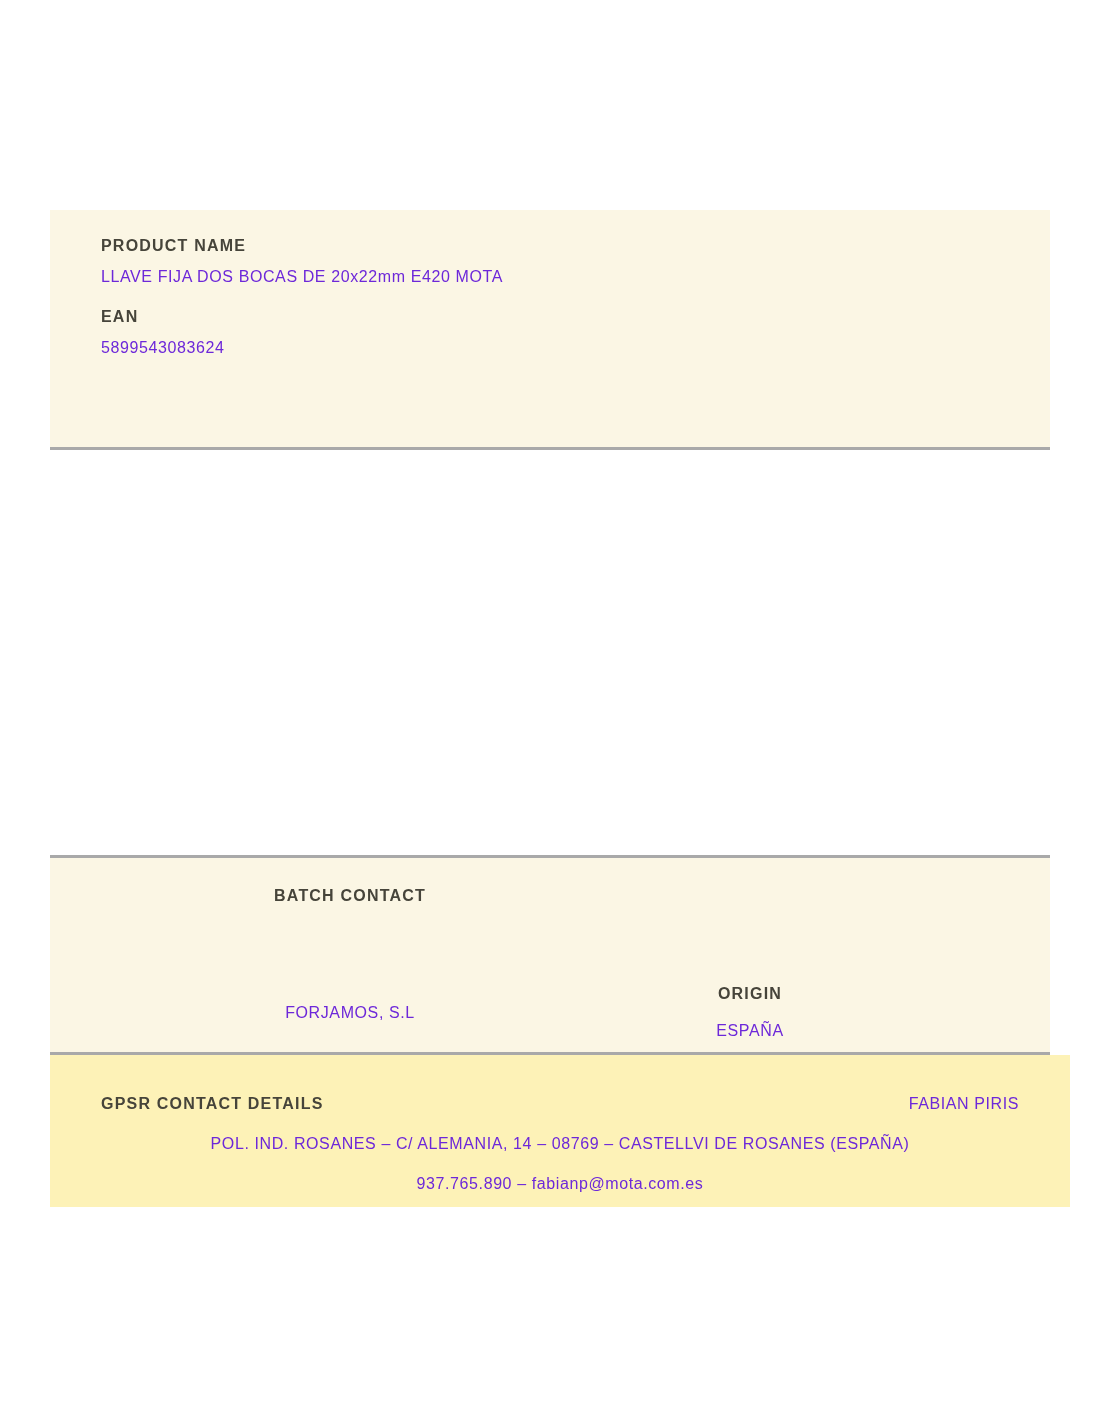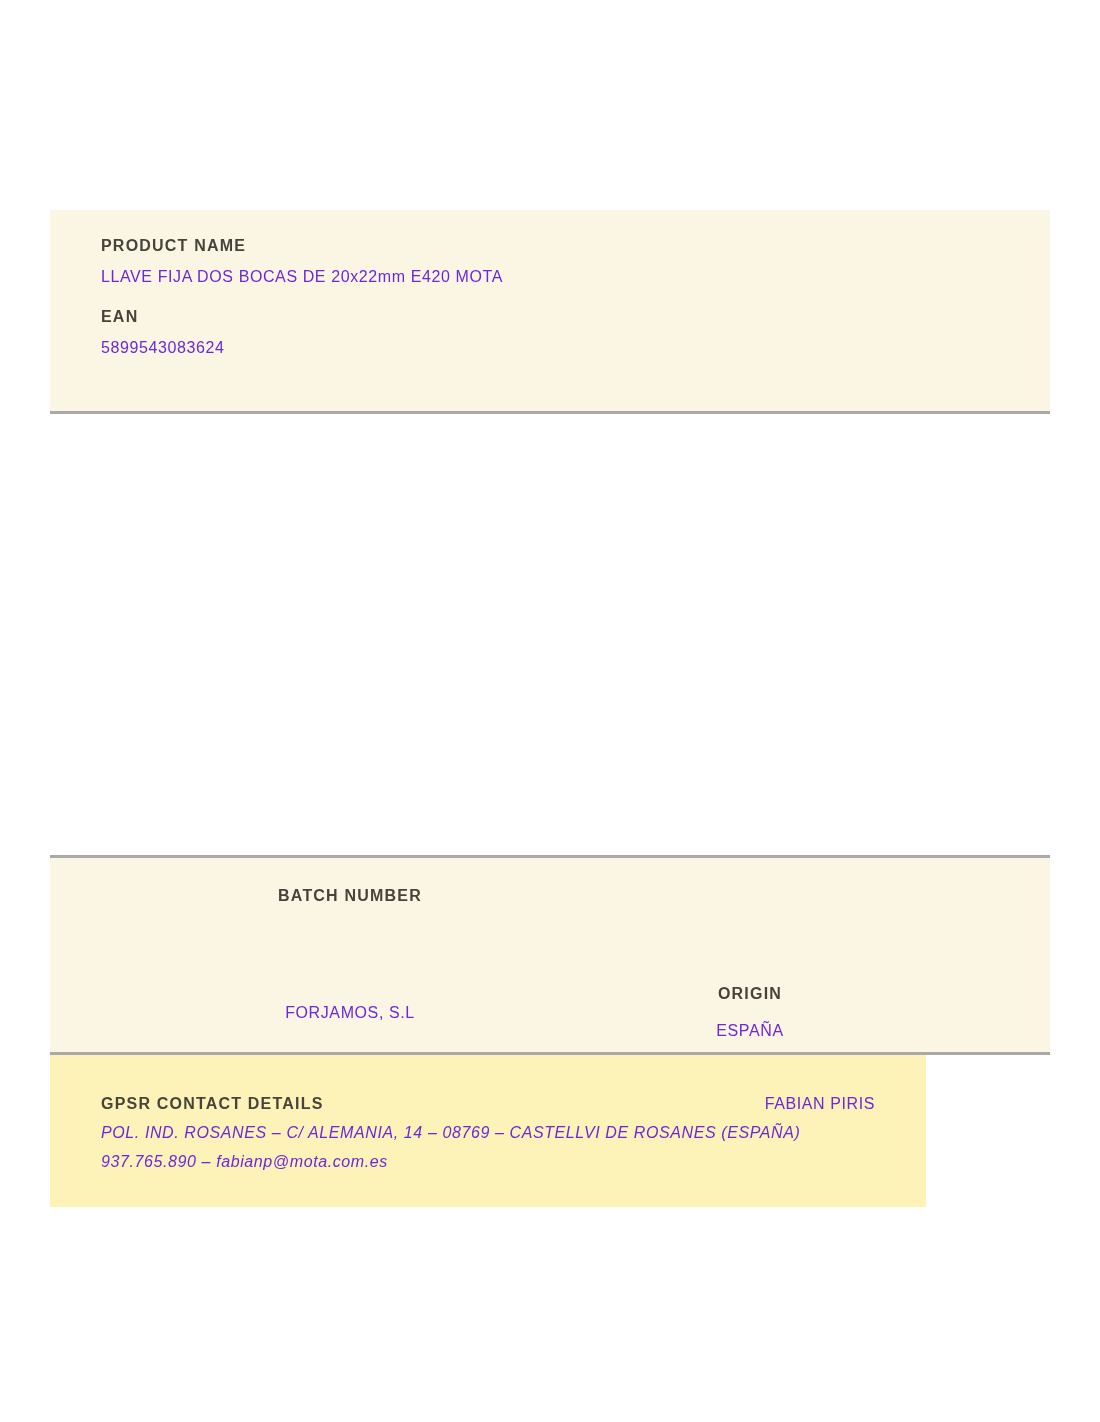--- a/index.html
+++ b/index.html
@@ -27,21 +27,21 @@
     letter-spacing: 0.6px;
     color: #6d28d9;
   }
 
   
   .product-box {
     position: absolute;
     left: 50px;
     top: 210px;
     width: 1000px;
-    height: 204px;
+    height: 240px;
     background: #fbf6e4;
     border-bottom: 3px solid #a9a9a9;
     padding: 27px 50px 0 51px;
   }
   .product-box .field-value { margin-top: 13px; }
   .product-box .field-ean { margin-top: 22px; }
 
   
   .batch-box {
     position: absolute;
@@ -61,34 +61,33 @@
     text-align: center;
   }
   .batch-grid .field-value { margin-top: 19px; min-height: 19px; }
   .batch-grid .row2 { margin-top: 42px; }
 
   
   .gpsr-box {
     position: absolute;
     left: 50px;
     top: 1055px;
-    width: 876px;
+    width: 1020px;
     height: 152px;
     background: #fdf2b7;
     padding: 40px 51px 0 51px;
   }
   .gpsr-row1 {
     display: flex;
     justify-content: space-between;
     align-items: baseline;
   }
   .gpsr-line {
-    text-align: left;
-    margin-top: 11px;
-    font-style: italic;
+    text-align: center;
+    margin-top: 22px;
   }
 </style>
 </head>
 <body>
 
 <div class="page">
 
   <section class="product-box">
     <div>
       <div class="label">PRODUCT NAME</div>
@@ -97,21 +96,21 @@
     <div class="field-ean">
       <div class="label">EAN</div>
       <div class="value field-value">5899543083624</div>
     </div>
   </section>
 
   <section class="batch-box">
     <div class="batch-grid">
 
       <div>
-        <div class="label">BATCH NUMBER</div>
+        <div class="label">BATCH CONTACT</div>
         <div class="value field-value"></div>
       </div>
 
       <div>
         <div class="value field-value"></div>
       </div>
 
       <div class="row2">
         <div class="value field-value">FORJAMOS, S.L</div>
       </div>

